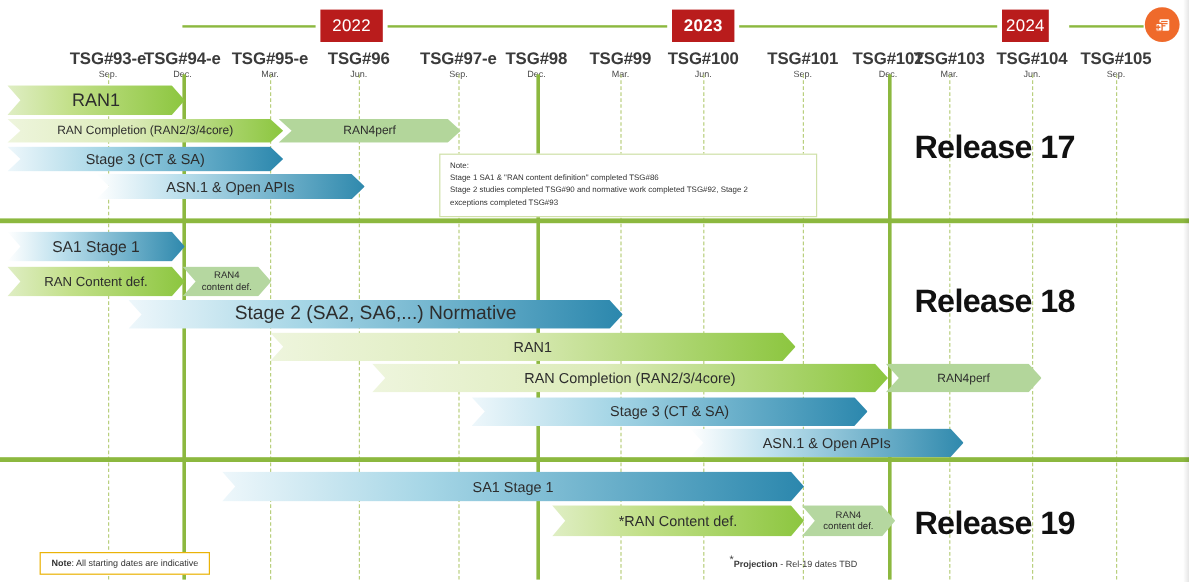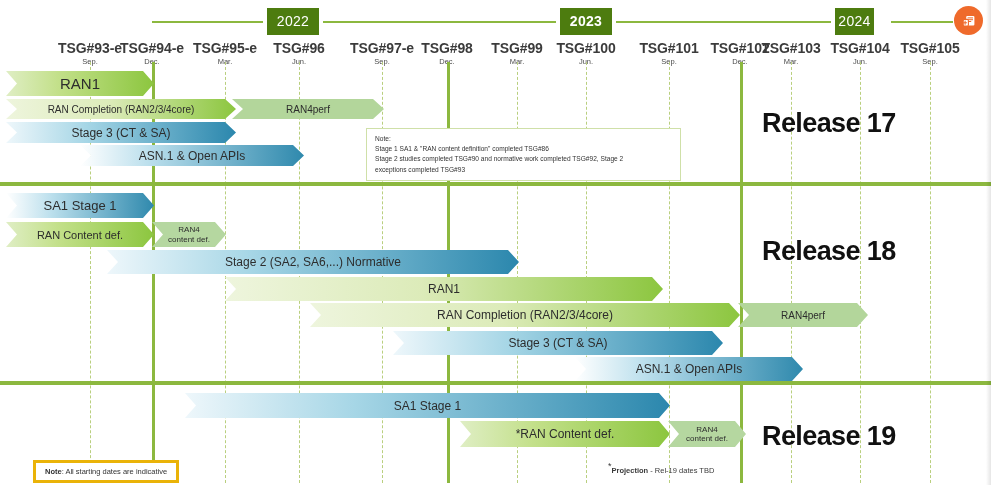--- a/index.html
+++ b/index.html
@@ -19,21 +19,21 @@
   .axis-line {
     position: absolute;
     height: 2px;
     background: #8cb83f;
     top: 21px;
   }
   .year-chip {
     position: absolute;
     top: 8px;
     height: 27px;
-    background: #4d7c0f;
+    background: #b91c1c;
     color: #ffffff;
     font-size: 14px;
     line-height: 27px;
     text-align: center;
     letter-spacing: .3px;
   }
   
   .tick {
     position: absolute;
     top: 40px;
@@ -120,21 +120,21 @@
     padding: 5px 8px;
     font-size: 6.6px;
     line-height: 1.55;
     color: #333333;
     z-index: 30;
   }
   .note-box .nrow { display: block; white-space: nowrap; }
   .note-small {
     position: absolute;
     background: #ffffff;
-    border: 3px solid #eab308;
+    border: 1px solid #eab308;
     padding: 4px 9px;
     font-size: 7.5px;
     color: #333333;
     z-index: 30;
     white-space: nowrap;
   }
   .note-small b { font-weight: 700; }
   .proj-note {
     position: absolute;
     font-size: 7.5px;
@@ -283,21 +283,21 @@
       </div>
       <div class="bar" style="left: 6px; top: 222px; width: 148px; height: 25px; font-size: 11px;">
         <div class="shape g-green chev-both"></div>
         <div class="lbl center">RAN Content def.</div>
       </div>
       <div class="bar" style="left: 152px; top: 222px; width: 74px; height: 25px; font-size: 8px;">
         <div class="shape g-green-soft2 chev-both"></div>
         <div class="lbl center" style="white-space: pre-line; line-height: 1.15; padding: 0px 4px;">RAN4
 content def.</div>
       </div>
-      <div class="bar" style="left: 107px; top: 250px; width: 412px; height: 24px; font-size: 12px;">
+      <div class="bar" style="left: 107px; top: 250px; width: 412px; height: 24px; font-size: 16px;">
         <div class="shape g-blue chev-both"></div>
         <div class="lbl center">Stage 2 (SA2, SA6,...) Normative</div>
       </div>
       <div class="bar" style="left: 225px; top: 277px; width: 438px; height: 24px; font-size: 12px;">
         <div class="shape g-green-pale chev-both"></div>
         <div class="lbl center">RAN1</div>
       </div>
       <div class="bar" style="left: 310px; top: 303px; width: 430px; height: 24px; font-size: 12px;">
         <div class="shape g-green-pale chev-both"></div>
         <div class="lbl center">RAN Completion (RAN2/3/4core)</div>

